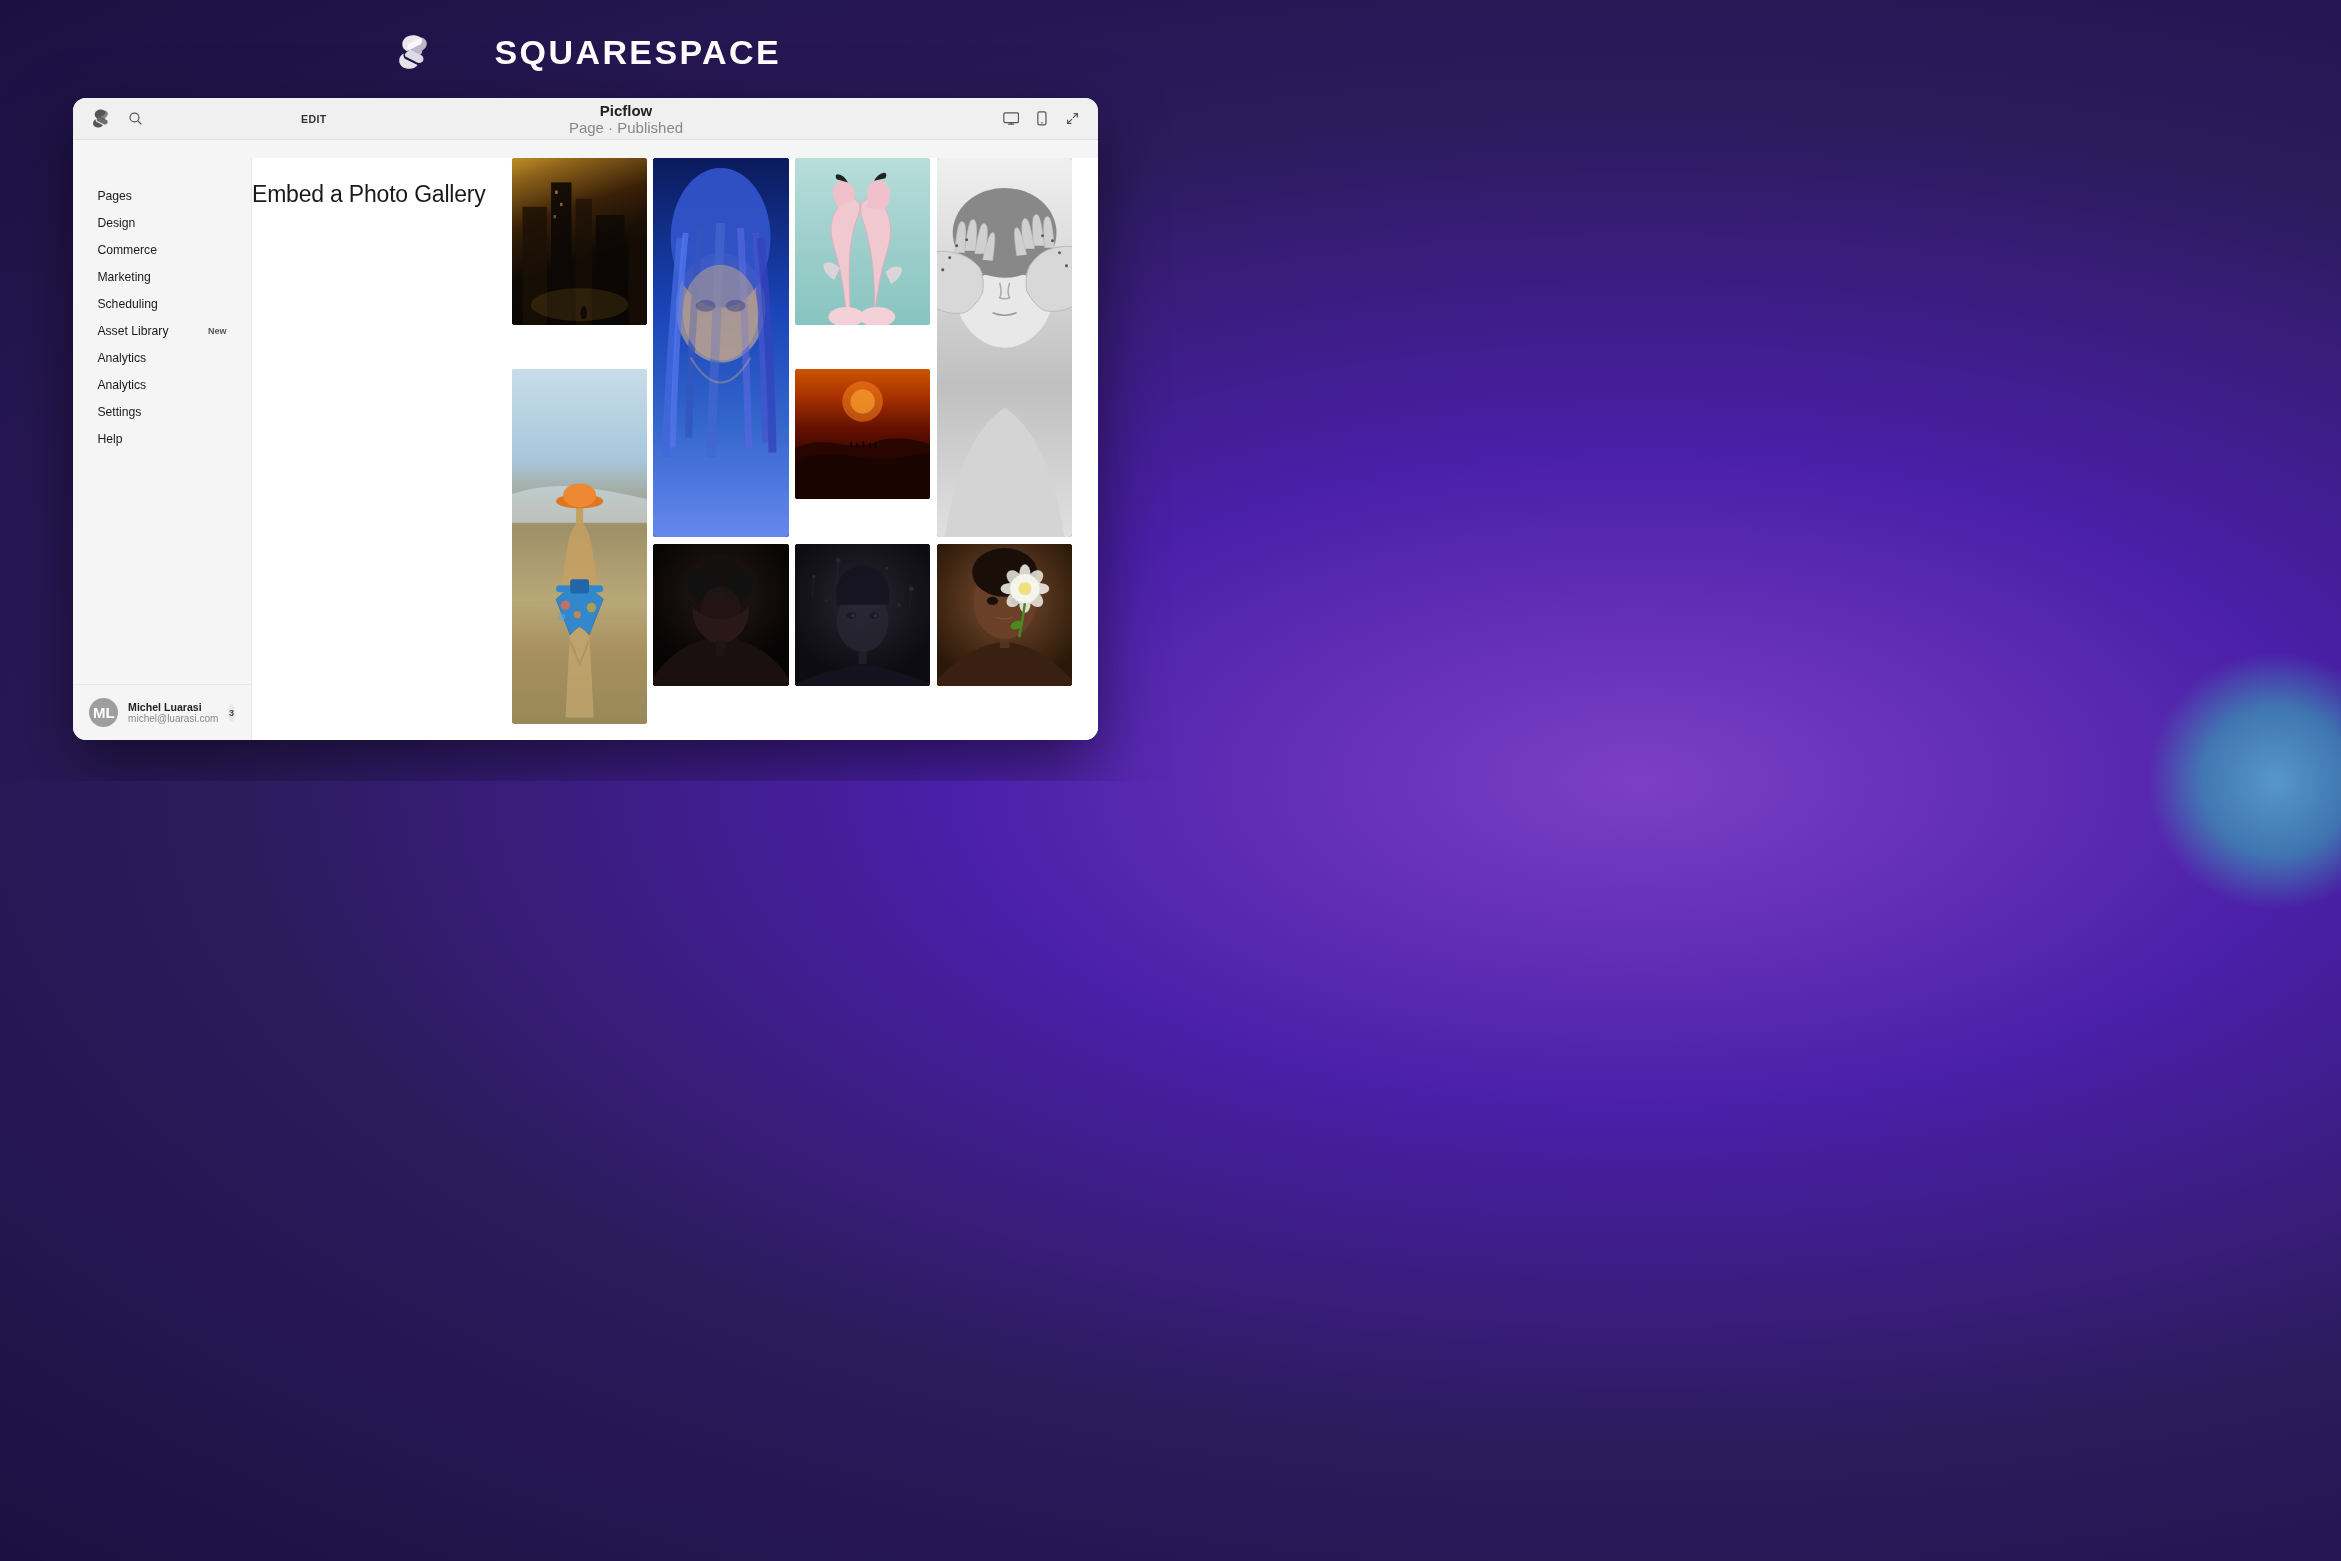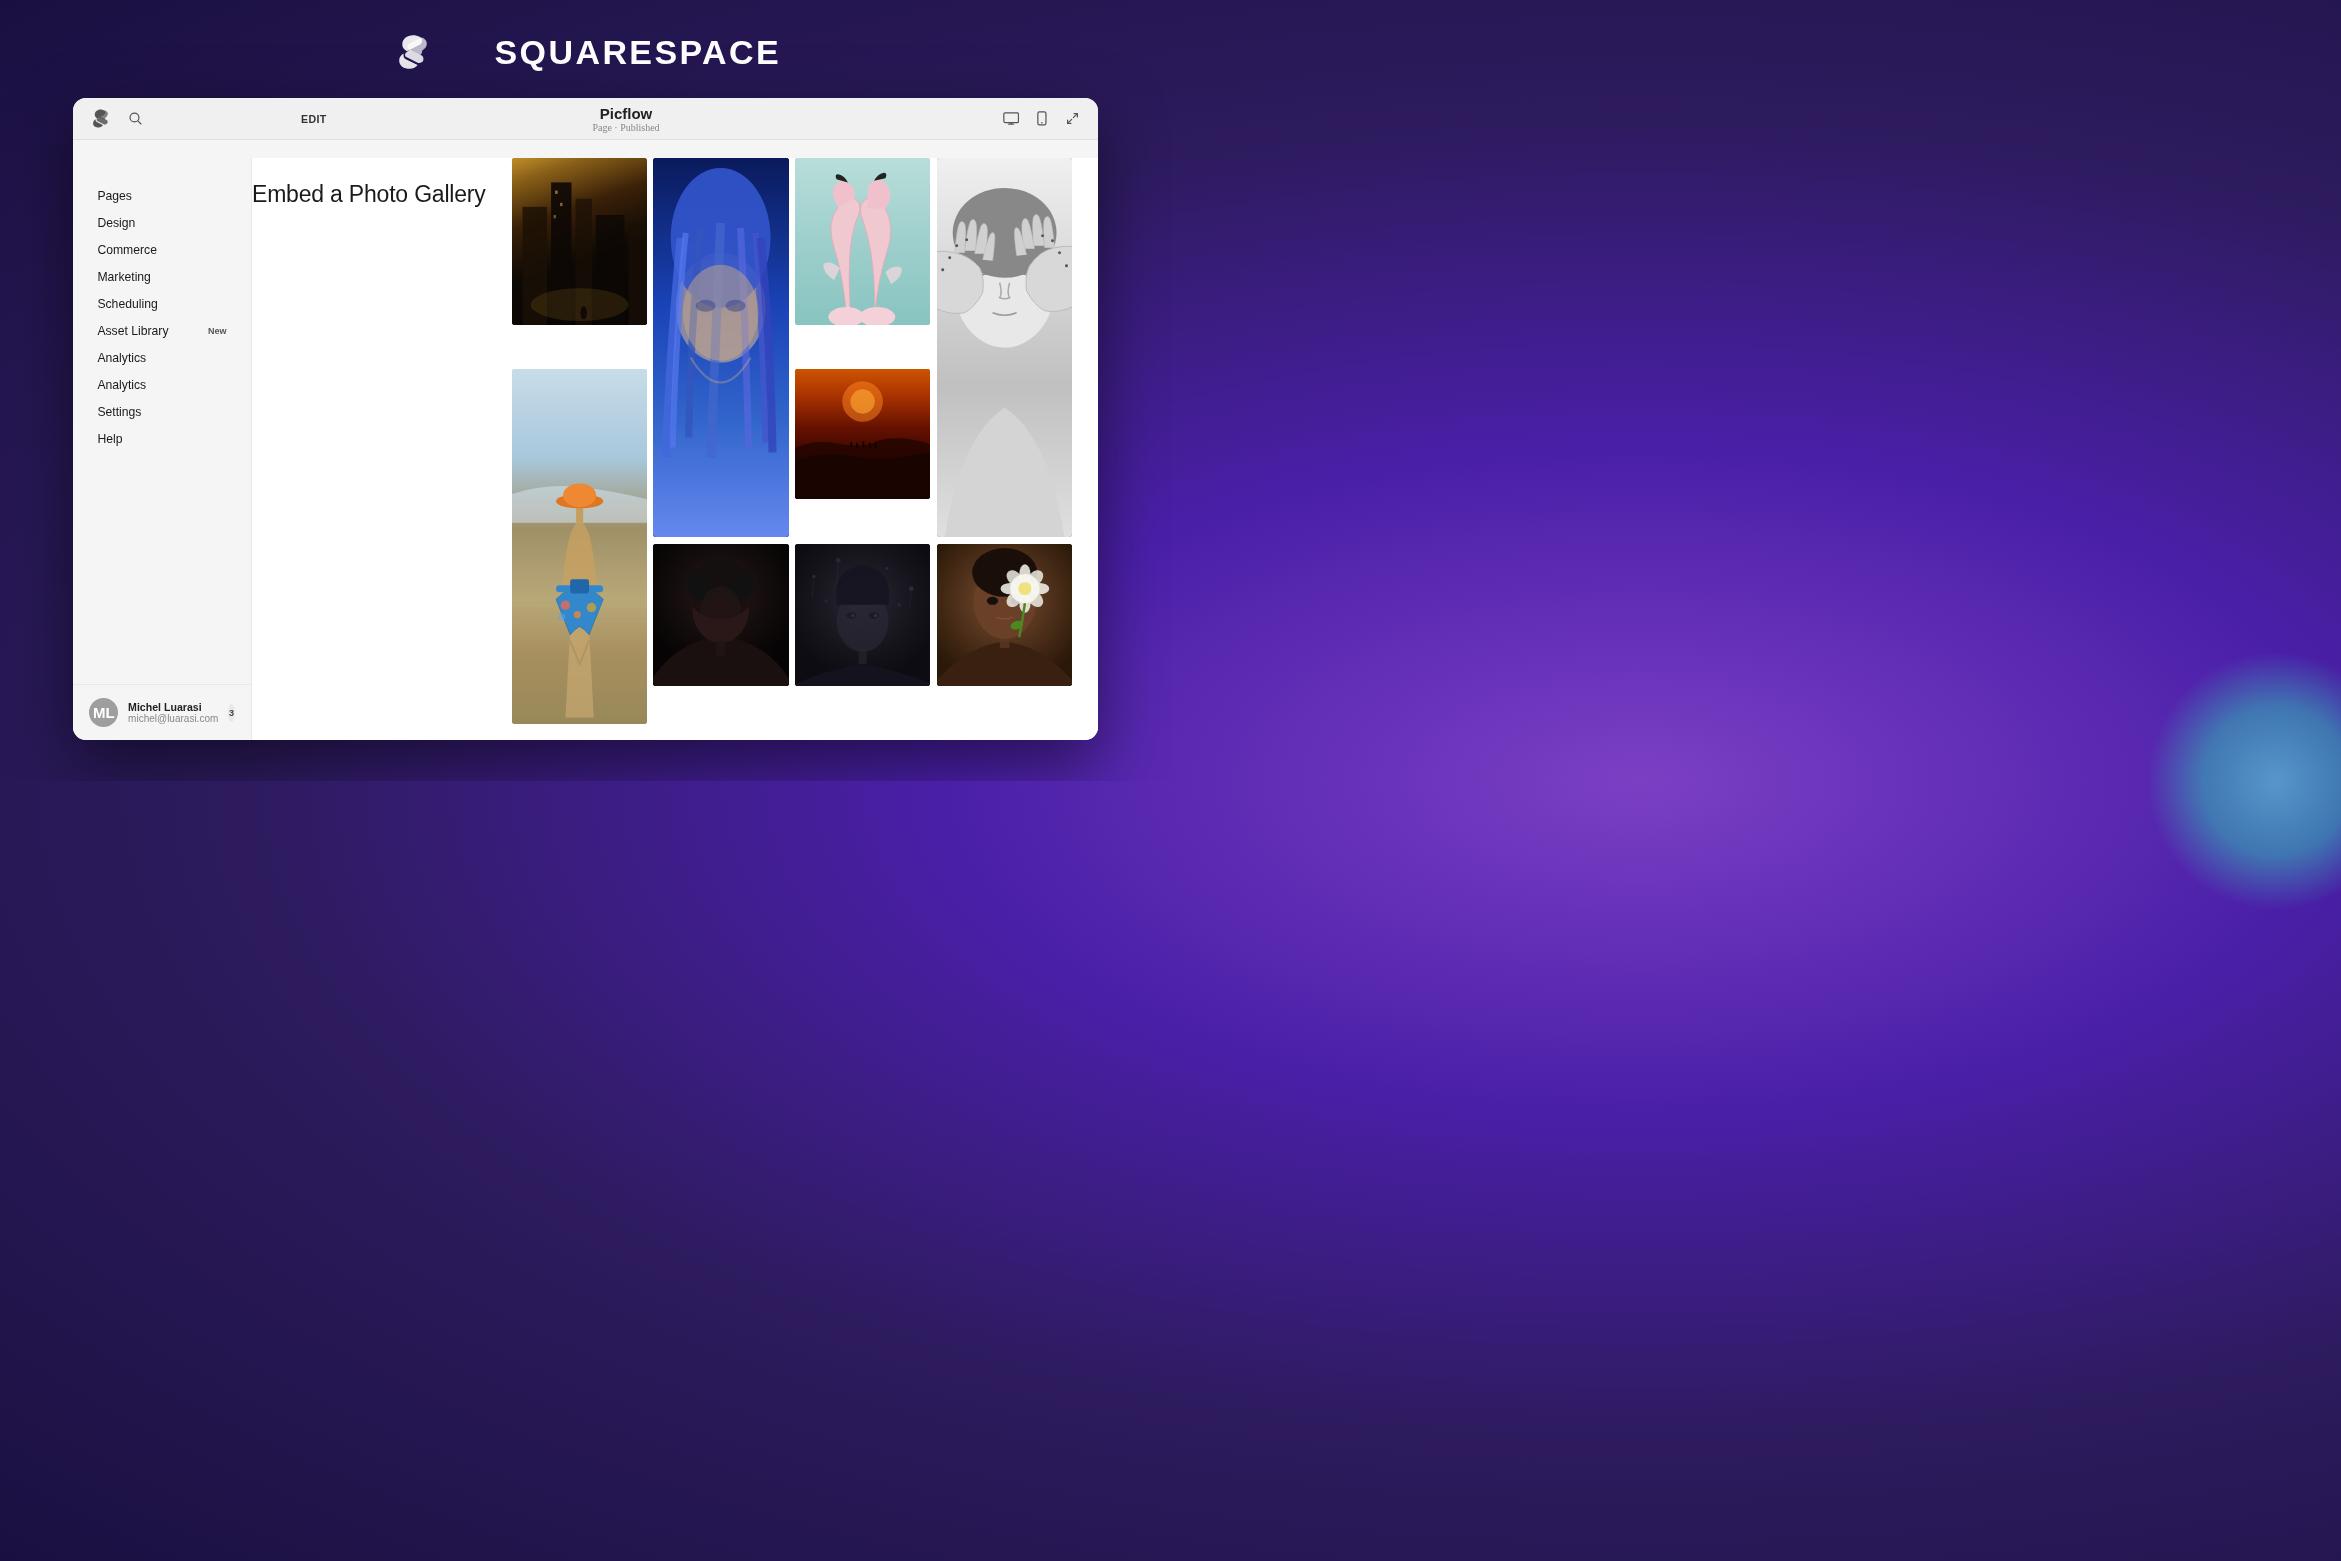--- a/index.html
+++ b/index.html
@@ -114,23 +114,22 @@
       color: #333;
       letter-spacing: 0.4px;
       cursor: pointer;
     }
     .site-name {
       font-size: 15px;
       font-weight: 600;
       color: #222;
     }
     .site-status {
-      font-size: 10px;
+      font-size: 15px;
       color: #888;
-      font-family: Liberation Serif, serif;
     }
     .top-bar-right {
       display: flex;
       align-items: center;
       gap: 13px;
       width: 98px;
       justify-content: flex-end;
     }
     .view-icon {
       width: 18px;

